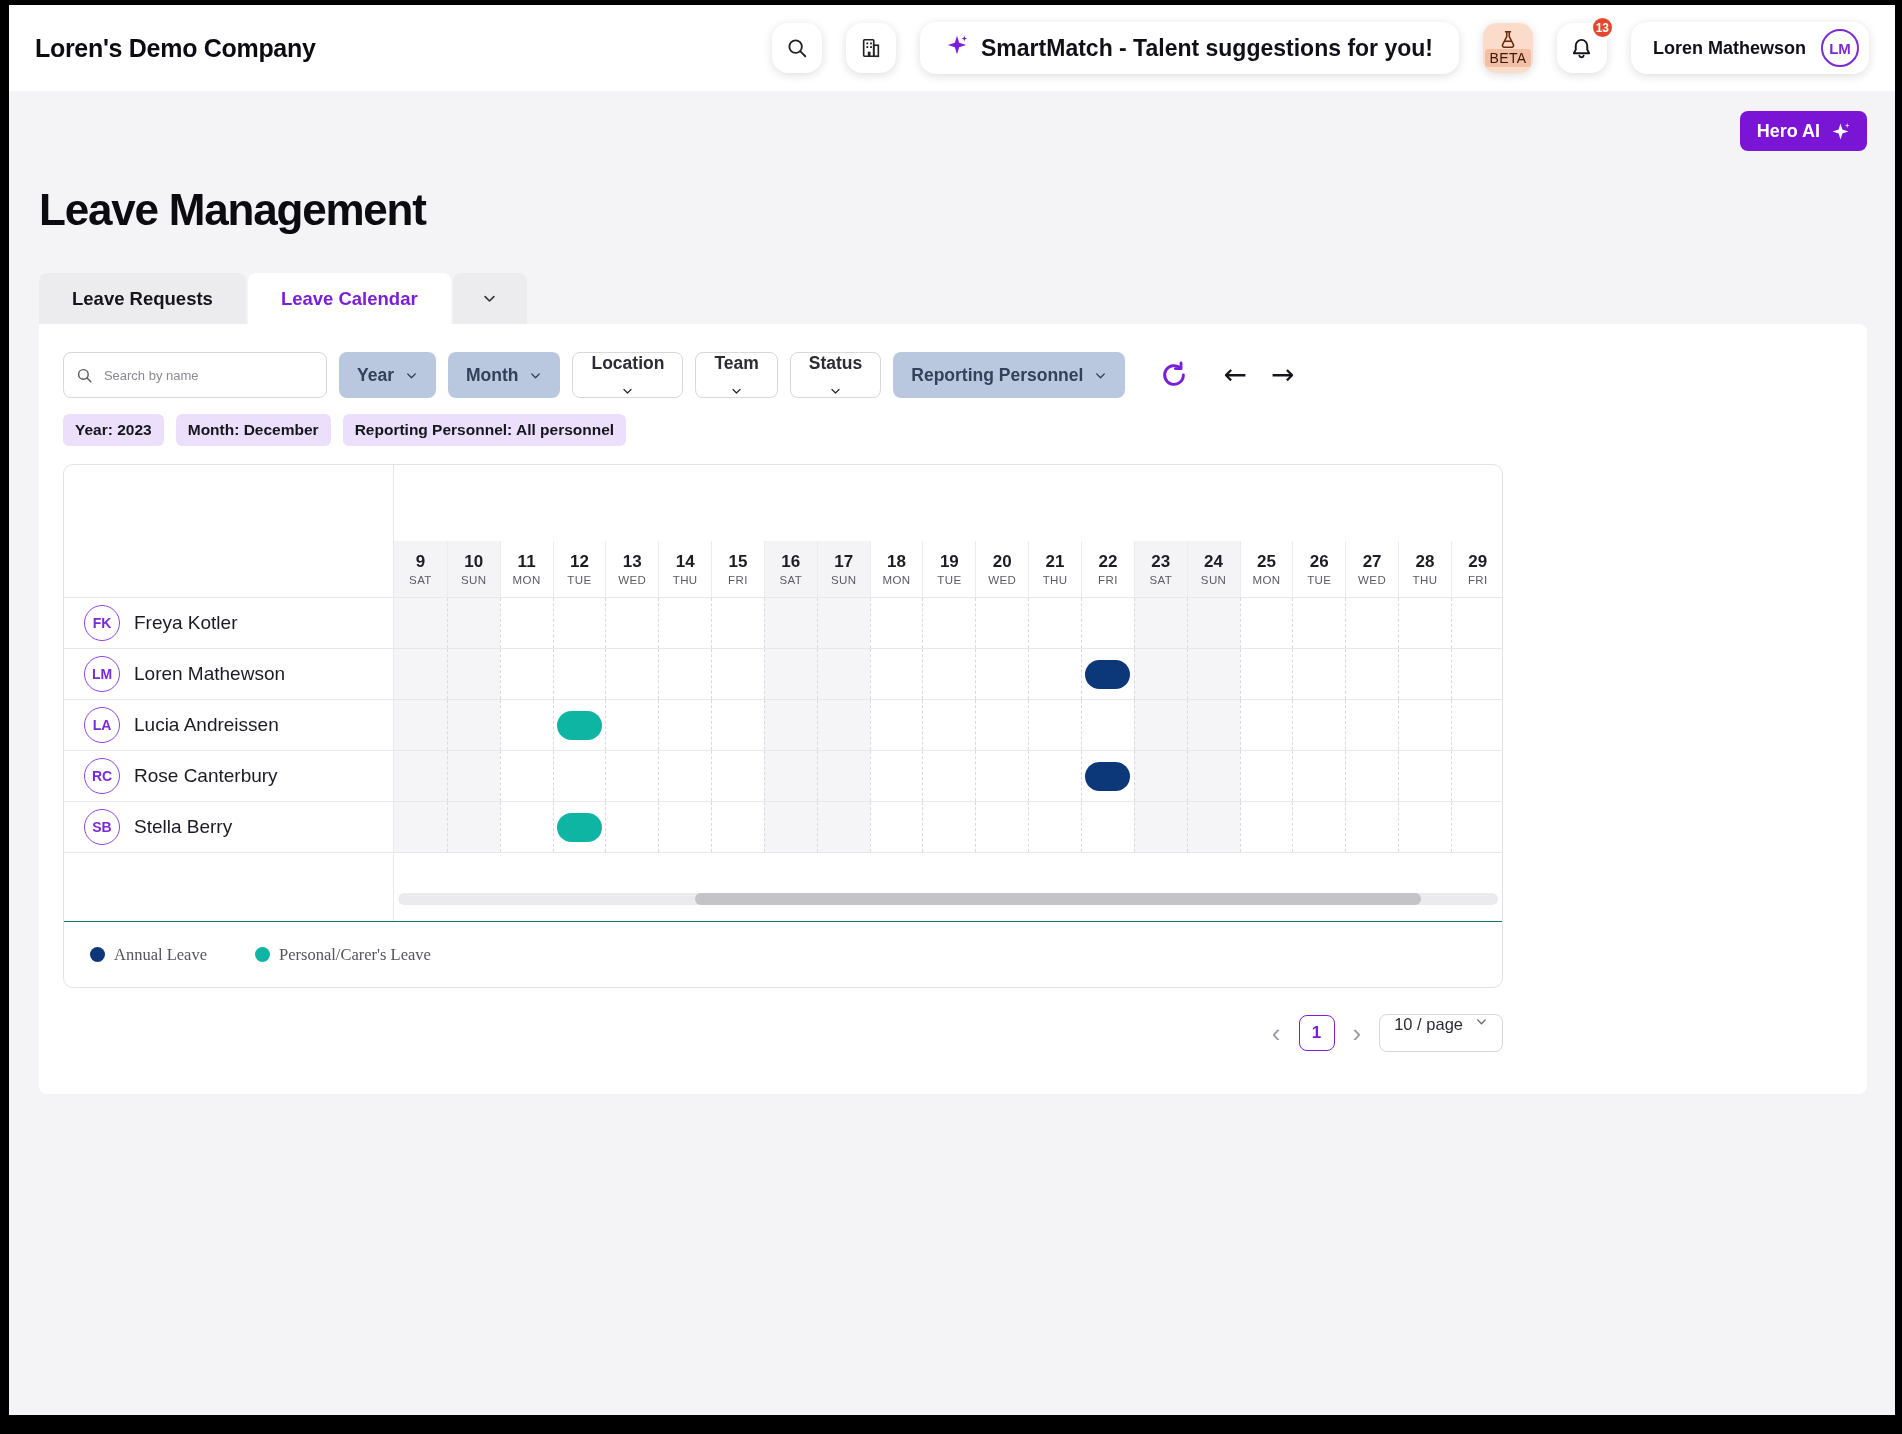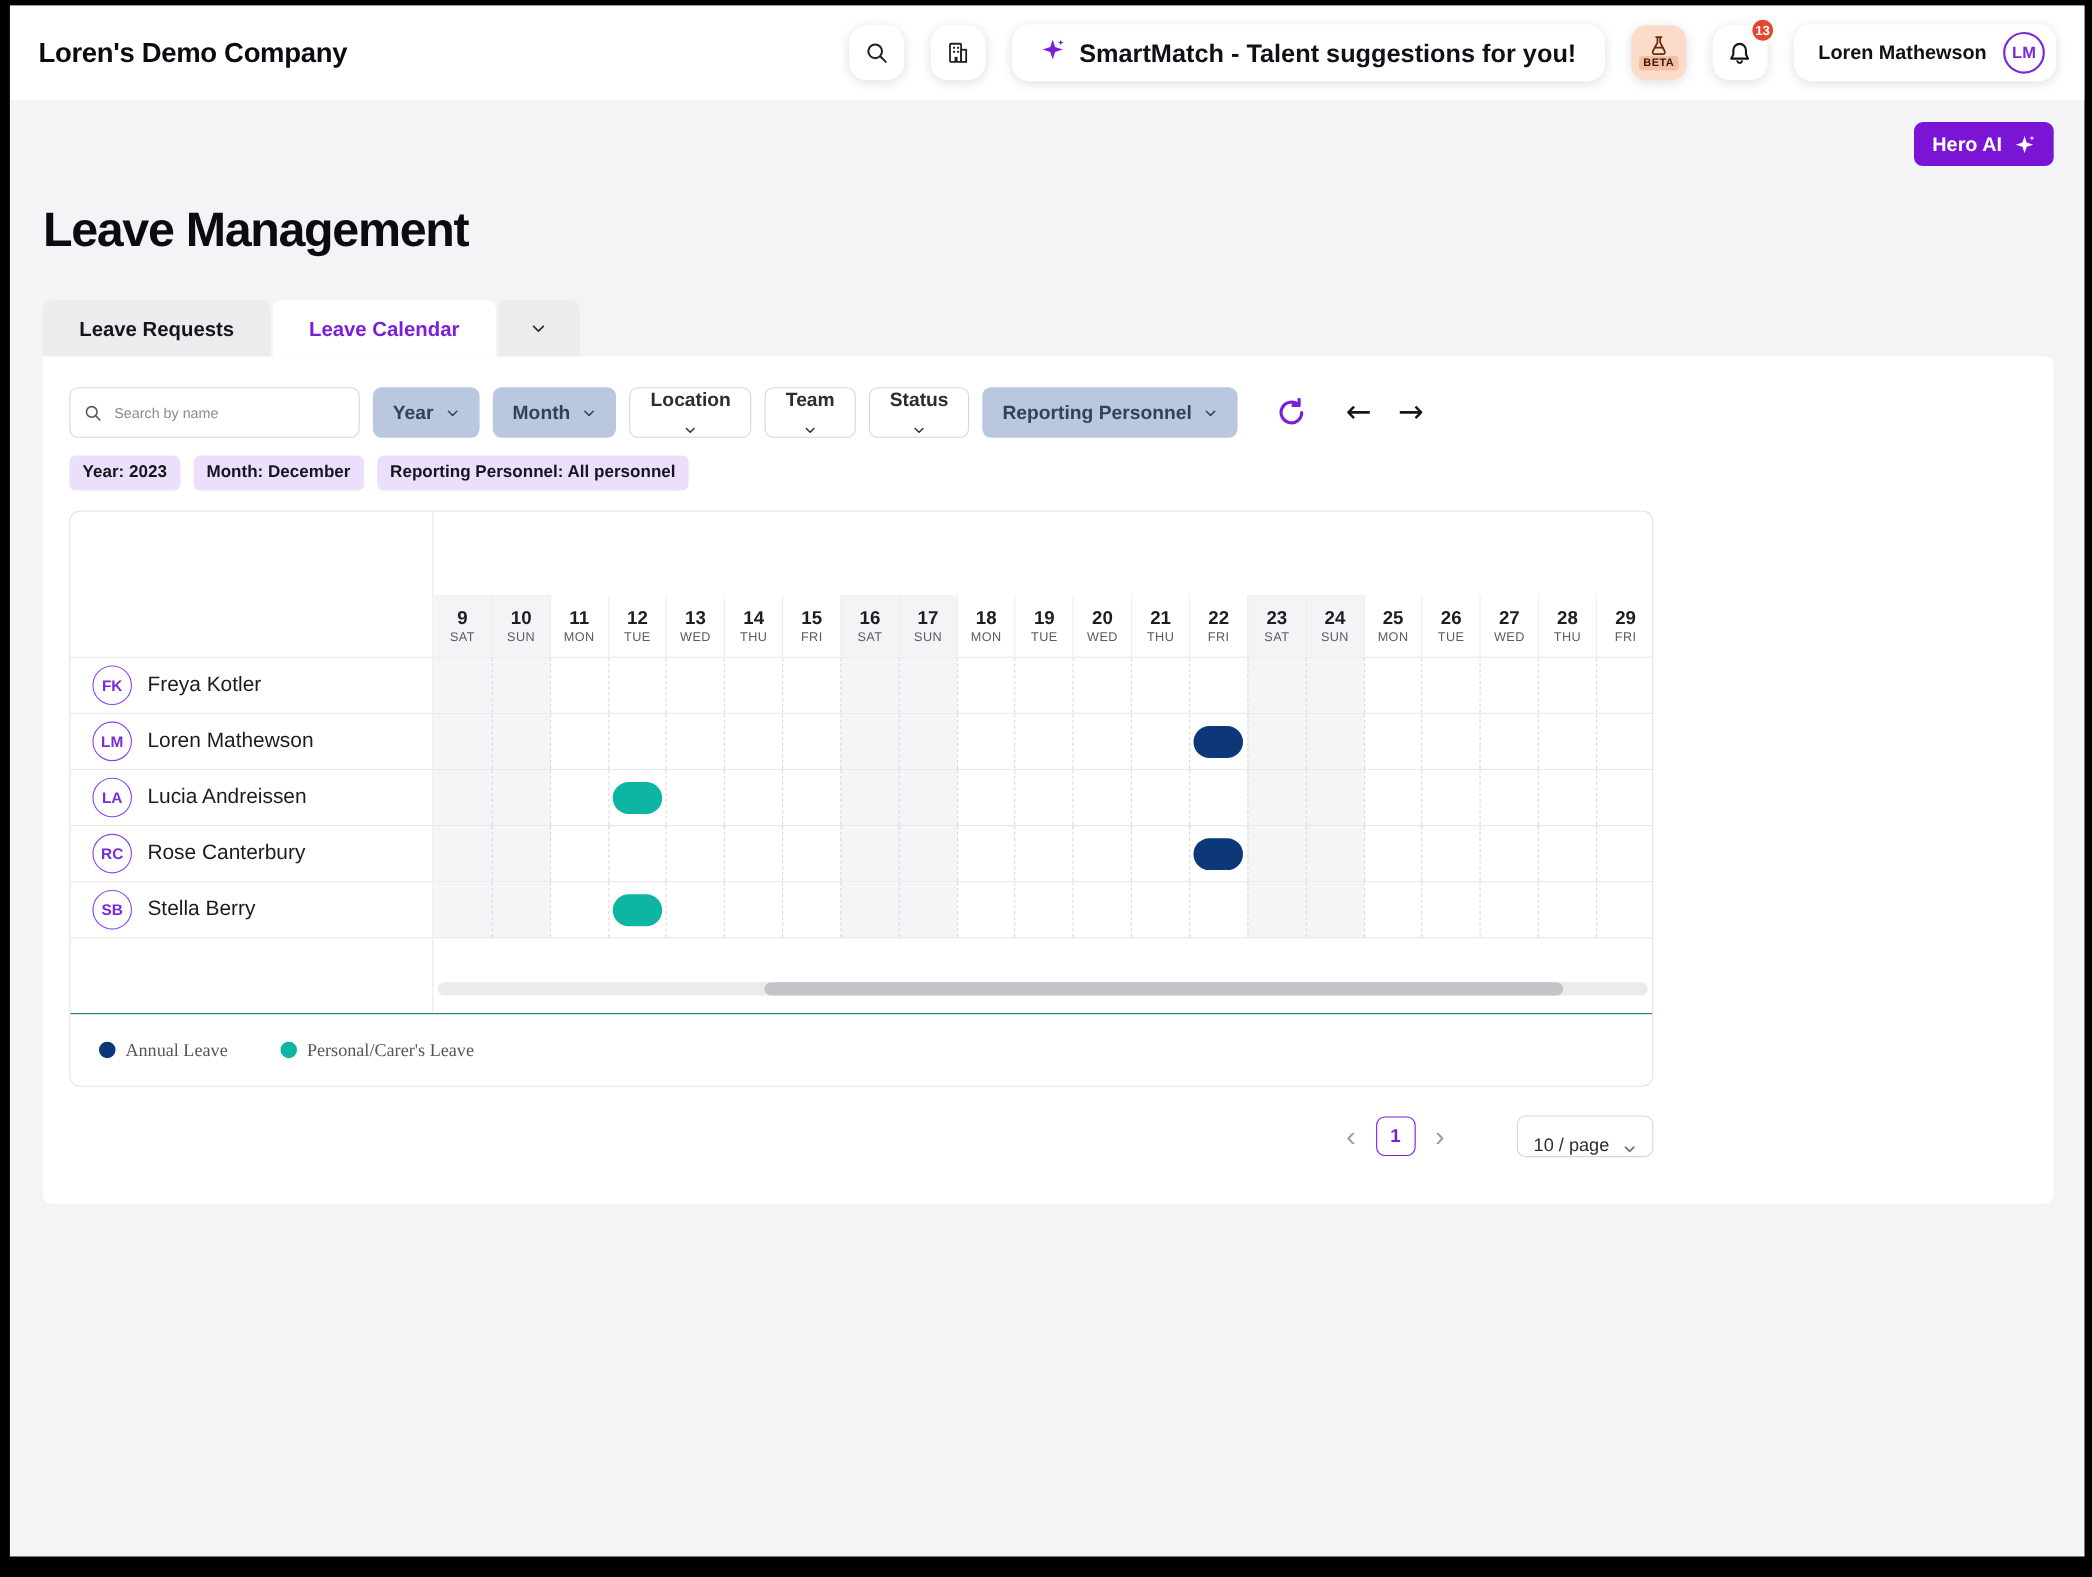--- a/index.html
+++ b/index.html
@@ -14,21 +14,21 @@
   .topbar { height:86px; background:#fff; display:flex; align-items:center; padding:0 26px; flex-shrink:0; }
   .company { font-size:25px; font-weight:800; letter-spacing:-0.3px; color:#0b0b10; }
   .topbar-right { margin-left:auto; display:flex; align-items:center; gap:24px; }
   .icon-btn { width:50px; height:50px; background:#fff; border:none; border-radius:16px; cursor:pointer;
               box-shadow:0 2px 10px rgba(20,20,40,.14); display:flex; align-items:center; justify-content:center; color:#222; }
   .smartmatch { height:52px; background:#fff; border:none; border-radius:16px; cursor:pointer;
                 box-shadow:0 2px 10px rgba(20,20,40,.14); display:flex; align-items:center; gap:13px;
                 padding:0 26px; font-size:23px; font-weight:700; color:#101016; font-family:inherit; }
   .smartmatch .spark { color:#7a1fd9; }
   .flask-btn { background:#fbdcca; flex-direction:column; border-radius:14px; gap:0; }
-  .beta-tag { font-size:10px; font-weight:700; background:#f3bfa4; color:#3a1506; border-radius:3px; padding:1px 4px; margin-top:-1px; letter-spacing:.4px; }
+  .beta-tag { font-size:14px; font-weight:400; background:#f3bfa4; color:#3a1506; border-radius:3px; padding:1px 4px; margin-top:-1px; letter-spacing:.4px; }
   .bell-wrap { position:relative; }
   .badge { position:absolute; top:-7px; right:-7px; background:#e3472c; color:#fff; font-size:12px; font-weight:700;
            min-width:23px; height:23px; border-radius:12px; border:2px solid #fff; display:flex; align-items:center; justify-content:center; padding:0 3px; }
   .user-pill { height:52px; background:#fff; border:none; border-radius:16px; cursor:pointer; font-family:inherit;
                box-shadow:0 2px 10px rgba(20,20,40,.14); display:flex; align-items:center; gap:15px; padding:0 10px 0 22px;
                font-size:18px; font-weight:700; color:#101016; }
   .avatar-lm { width:38px; height:38px; border-radius:50%; border:2px solid #7a2bd8; color:#7a2bd8;
                font-weight:700; font-size:15px; display:flex; align-items:center; justify-content:center; }
 
   
@@ -96,22 +96,22 @@
   .legend { border-top:1px solid #0f766e; height:66px; display:flex; align-items:center; gap:48px; padding:0 26px;font-family:Liberation Serif, serif; }
   .legend-item { display:flex; align-items:center; gap:9px; }
   .legend-dot { width:15px; height:15px; border-radius:50%; display:inline-block; }
   .legend-label { font-size:16.5px; color:#55555c; }
 
   
   .pagination-wrap { width:1440px; display:flex; justify-content:flex-end; align-items:center; gap:16px; margin-top:26px; }
   .pg-arrow { background:none; border:none; cursor:pointer; color:#9a9aa2; font-size:26px; line-height:1; padding:0 2px; font-family:inherit; }
   .pg-page { width:36px; height:36px; border:1.5px solid #7a1fd9; color:#7a1fd9; border-radius:8px; background:#fff; cursor:pointer;
              display:flex; align-items:center; justify-content:center; font-size:17px; font-weight:600; font-family:inherit; }
-  .pg-size { height:38px; border:1px solid #d7d7dc; border-radius:8px; background:#fff; display:flex; align-items:flex-end;
-             gap:12px; padding:0 14px; font-size:16.5px; color:#2c2c33; cursor:pointer; font-family:inherit;margin-left:48px; }
+  .pg-size { height:38px; border:1px solid #d7d7dc; border-radius:8px; background:#fff; display:flex; align-items:flex-start;
+             gap:12px; padding:0 14px; font-size:16.5px; color:#2c2c33; cursor:pointer; font-family:inherit; }
 </style>
 </head>
 <body>
 
 <div class="frame">
 
   <div class="topbar">
     <div class="company">Loren's Demo Company</div>
     <div class="topbar-right">
       <button class="icon-btn">

